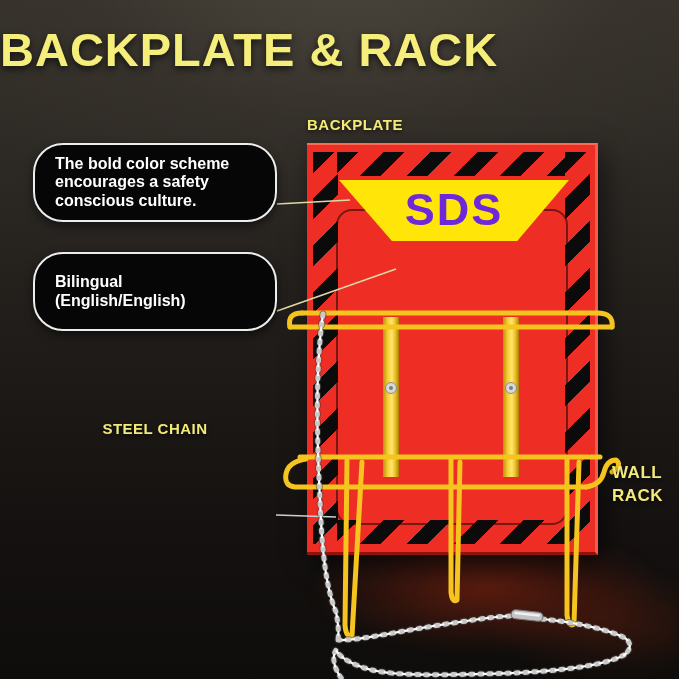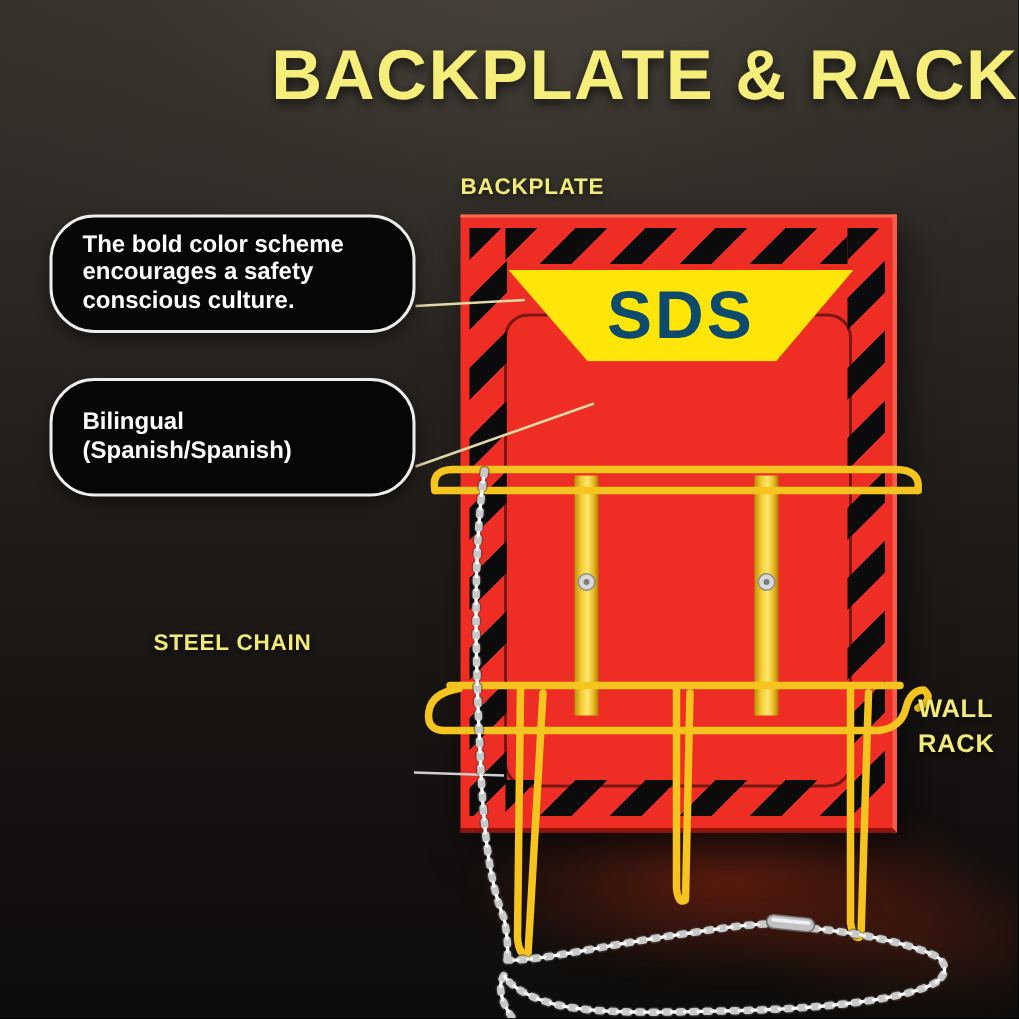--- a/index.html
+++ b/index.html
@@ -9,21 +9,21 @@
     background:
       radial-gradient(90% 55% at 52% -6%, rgba(82,76,66,.75) 0%, rgba(60,55,48,.4) 45%, rgba(0,0,0,0) 75%),
       linear-gradient(180deg,#36322b 0%,#2b2723 28%,#1d1a17 55%,#141110 78%,#0f0d0b 100%);
   }
   
   .floor-glow{position:absolute;left:250px;top:540px;width:430px;height:139px;pointer-events:none;
     background:
       radial-gradient(55% 60% at 55% 35%, rgba(168,41,16,.50) 0%, rgba(120,30,12,.28) 45%, rgba(0,0,0,0) 75%),
       radial-gradient(40% 50% at 85% 60%, rgba(120,35,14,.35) 0%, rgba(0,0,0,0) 75%);
     filter:blur(6px);}
-  .title{position:absolute;left:0;top:22px;width:100%;text-align:right;
+  .title{position:absolute;left:0;top:22px;width:100%;text-align:left;
     font-size:47px;font-weight:bold;letter-spacing:1px;color:#f6ee7a;
     text-shadow:0 3px 7px rgba(0,0,0,.65);white-space:nowrap;}
   .lbl{position:absolute;font-weight:bold;color:#f2ea79;letter-spacing:.5px;
     text-shadow:0 2px 4px rgba(0,0,0,.6);}
   .lbl-backplate{left:307px;top:116px;width:291px;text-align:left;font-size:15px;}
   .lbl-steelchain{left:33px;top:420px;width:244px;text-align:center;font-size:15px;}
   .lbl-wallrack{left:612px;top:461px;font-size:17px;line-height:23px;white-space:pre-line;}
   
   .board{position:absolute;left:307px;top:143px;width:291px;height:412px;background:#ee2d24;
     border-top:2px solid rgba(255,128,104,.75);
@@ -34,21 +34,21 @@
   .band{position:absolute;background:repeating-linear-gradient(135deg,#0b0b0b 0 15px,rgba(0,0,0,0) 15px 33px);}
   .band-top{left:30px;right:30px;top:7px;height:24px;}
   .band-bottom{left:30px;right:30px;bottom:8px;height:24px;}
   .band-left{left:6px;top:7px;bottom:8px;width:25px;}
   .band-right{right:5px;top:7px;bottom:8px;width:25px;}
   .inner-frame{position:absolute;left:29px;top:64px;width:228px;height:312px;
     border:2px solid rgba(25,8,4,.55);border-radius:16px;}
   .sds-trap{position:absolute;left:32px;top:35px;width:230px;height:61px;background:#ffe608;
     clip-path:polygon(0 0,100% 0,77.5% 100%,23% 100%);
     display:flex;align-items:center;justify-content:center;}
-  .sds-text{font-size:45px;font-weight:bold;letter-spacing:2px;color:#0c4a6e;transform:translateY(-1px);}
+  .sds-text{font-size:45px;font-weight:bold;letter-spacing:2px;color:#6d28d9;transform:translateY(-1px);}
   
   .callout{position:absolute;left:33px;width:244px;background:#060606;
     border:2px solid #ededed;border-radius:30px;box-sizing:border-box;
     display:flex;align-items:center;
     color:#fff;font-weight:bold;font-size:16px;line-height:18.5px;
     padding:10px 12px 10px 20px;white-space:pre-line;
     box-shadow:0 4px 10px rgba(0,0,0,.5);}
   .callout-1{top:143px;height:79px;}
   .callout-2{top:252px;height:79px;}
   .callout-3{top:445px;height:93px;font-size:15.5px;letter-spacing:-.3px;}
@@ -147,16 +147,16 @@
 RACK</div>
   <div class="lbl lbl-steelchain">STEEL CHAIN</div>
 
   <div class="callout callout-1">
     <span>The bold color scheme
 encourages a safety
 conscious culture.</span>
   </div>
   <div class="callout callout-2">
     <span>Bilingual
-(Spanish/Spanish)</span>
+(English/English)</span>
   </div>
 
 </div>
 
 </body></html>

